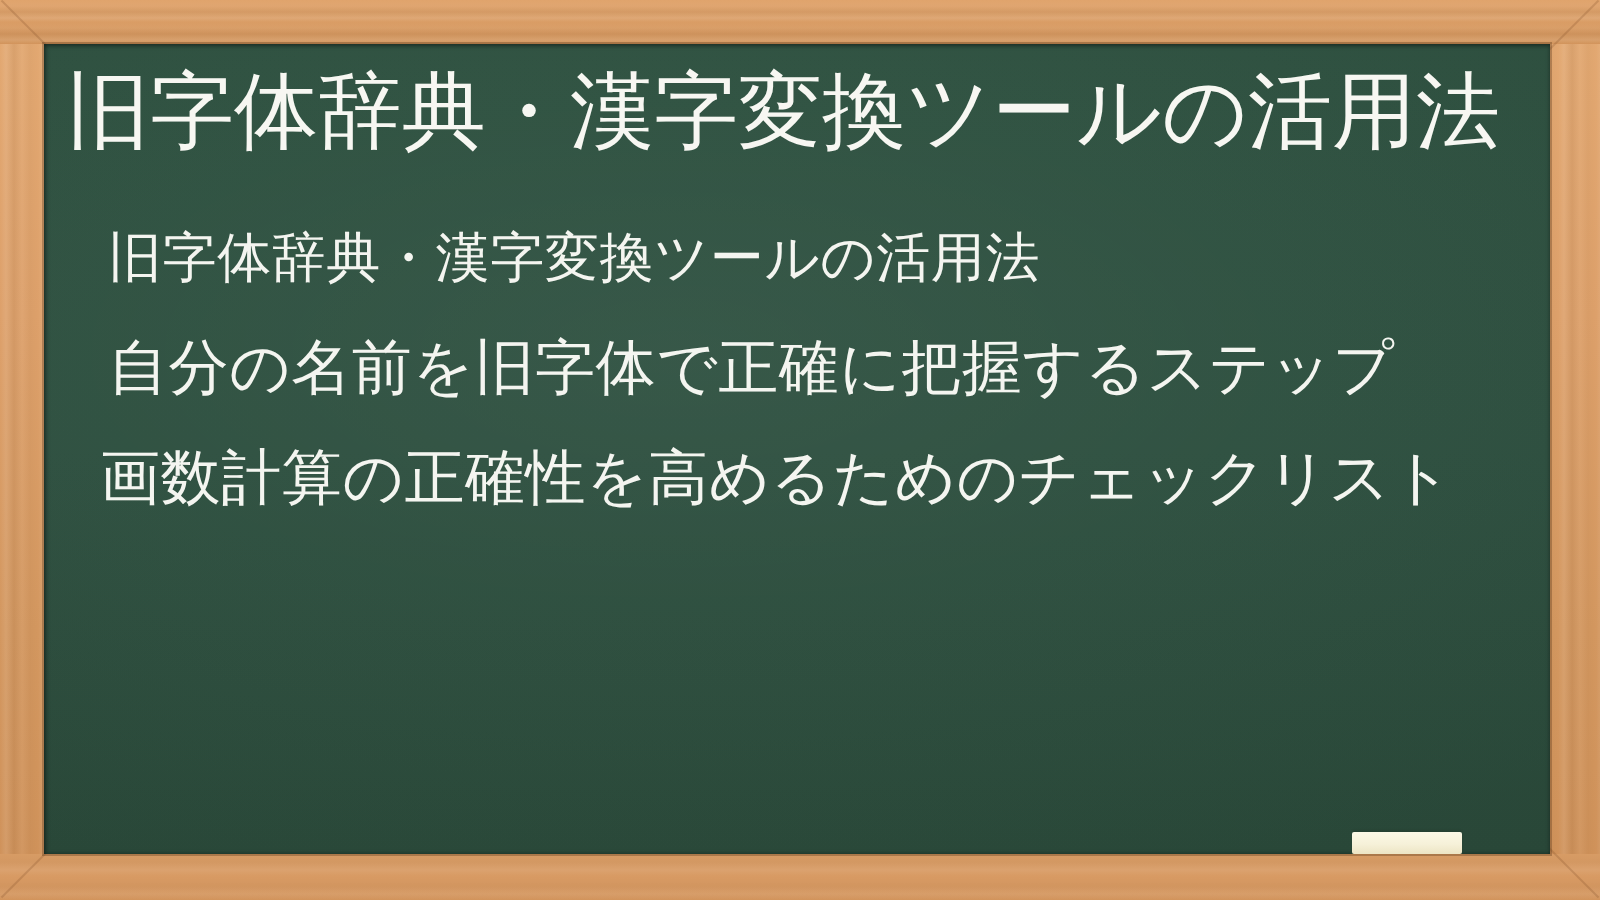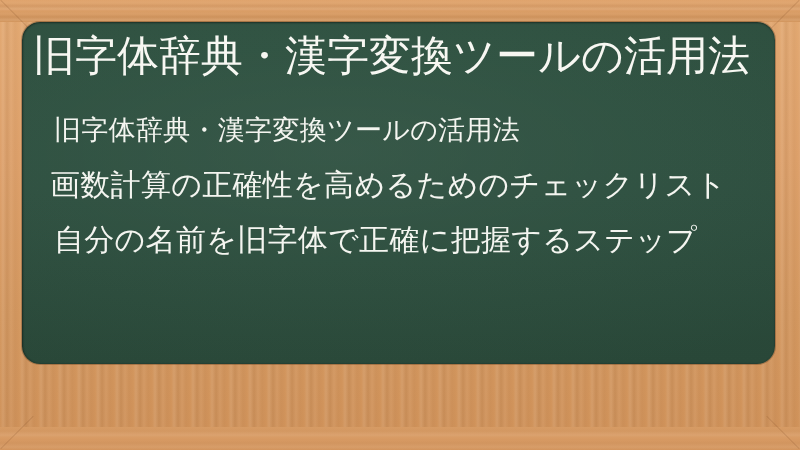--- a/index.html
+++ b/index.html
@@ -83,33 +83,32 @@
   .miter.bl::after { transform: rotate(-45deg); }
   .miter.br { right: 0;  bottom: 0; }
   .miter.br::after { transform: rotate(45deg); }
 
   
   .board {
     position: absolute;
     left: 22px;
     top: 22px;
     width: 753px;
-    height: 342px;
+    height: 405px;
     background:
       radial-gradient(ellipse 90% 70% at 42% 38%,
         rgba(255,255,255,0.045) 0%,
         rgba(255,255,255,0.015) 45%,
         rgba(0,0,0,0.05) 100%),
       linear-gradient(180deg, #2f5241 0%, #2e5040 50%, #2b4b3b 100%);
     box-shadow:
       inset 0 1px 2px rgba(0,0,0,0.35),
       inset 1px 0 2px rgba(0,0,0,0.30),
       0 0 0 1px rgba(90,55,25,0.35);
     overflow: hidden;
-    border-radius: 18px;
   }
 
   
   .title {
     position: absolute;
     left: 11px;
     top: 5px;
     width: 730px;
     color: #f7f7f2;
     font-size: 42px;
@@ -158,20 +157,20 @@
   <div class="miter tr"></div>
   <div class="miter bl"></div>
   <div class="miter br"></div>
 
   <div class="board">
 
     <div class="title">旧字体辞典・漢字変換ツールの活用法</div>
 
     <div class="lines">
       <div class="line line-0">旧字体辞典・漢字変換ツールの活用法</div>
+      <div class="line line-1">自分の名前を旧字体で正確に把握するステップ</div>
       <div class="line line-2">画数計算の正確性を高めるためのチェックリスト</div>
-      <div class="line line-1">自分の名前を旧字体で正確に把握するステップ</div>
     </div>
 
     <div class="chalk"></div>
 
   </div>
 </div>
 
 </body></html>

